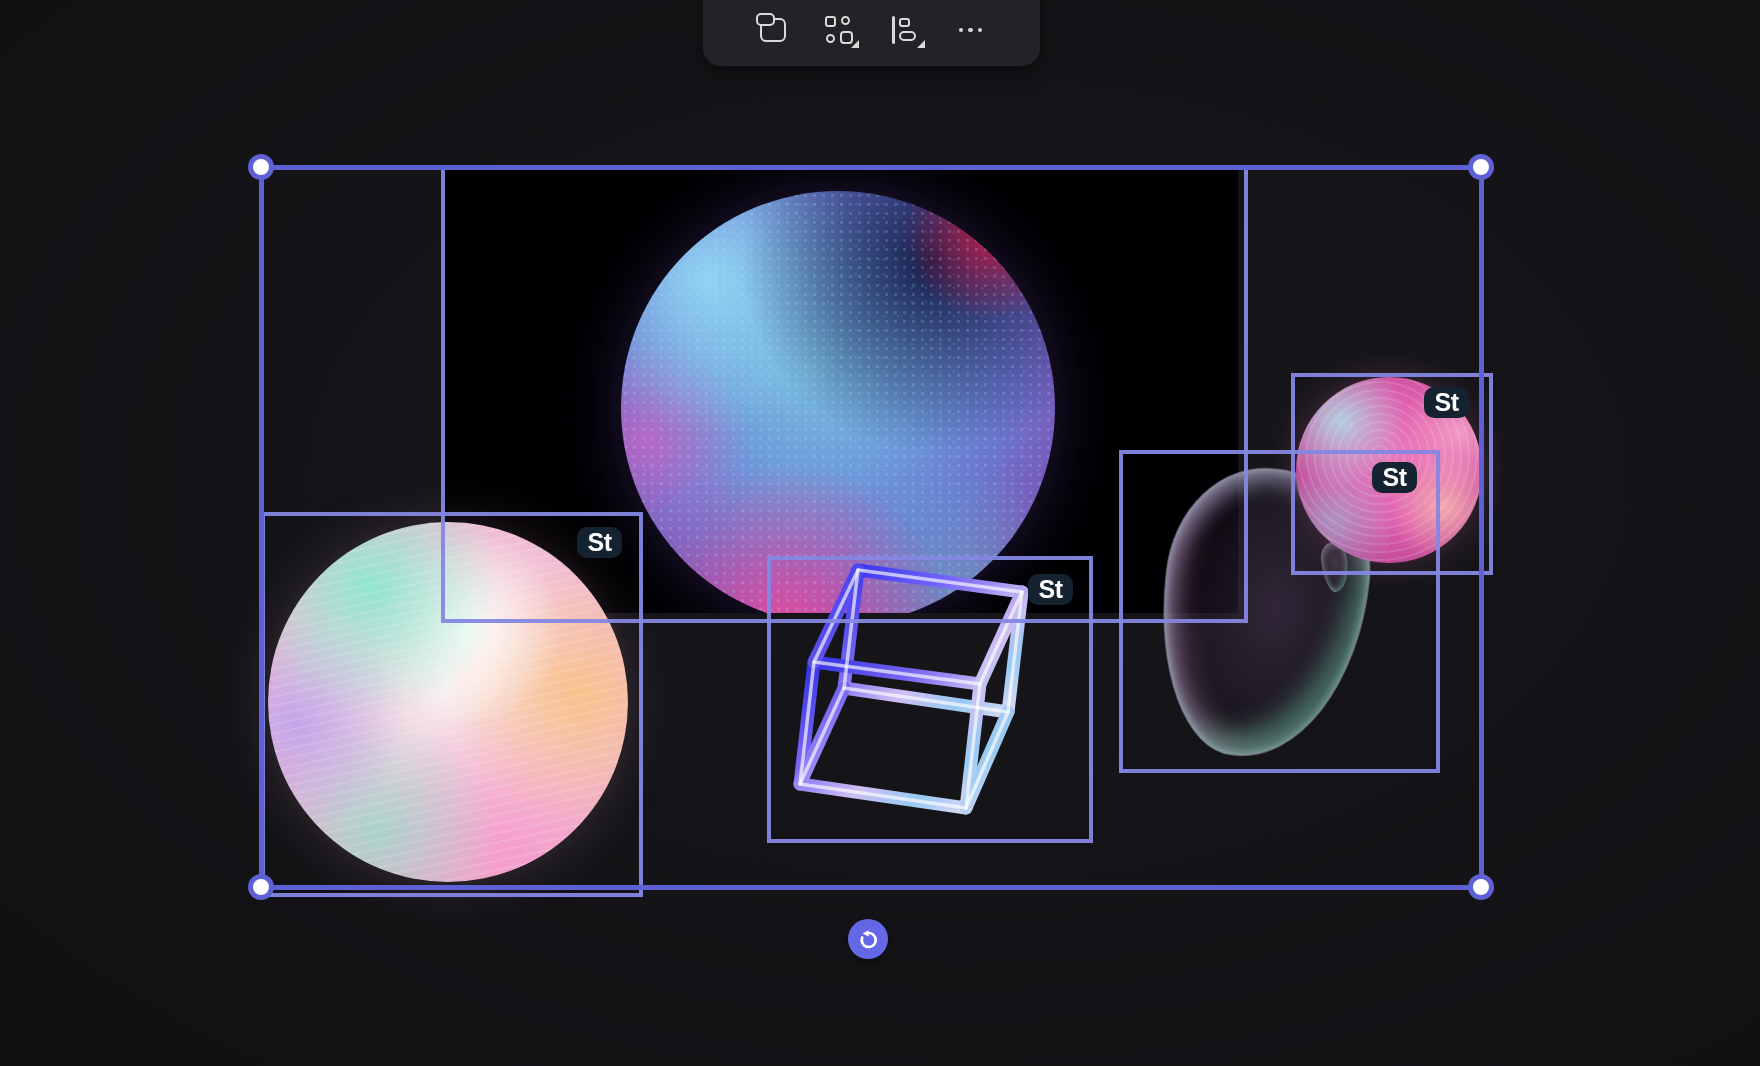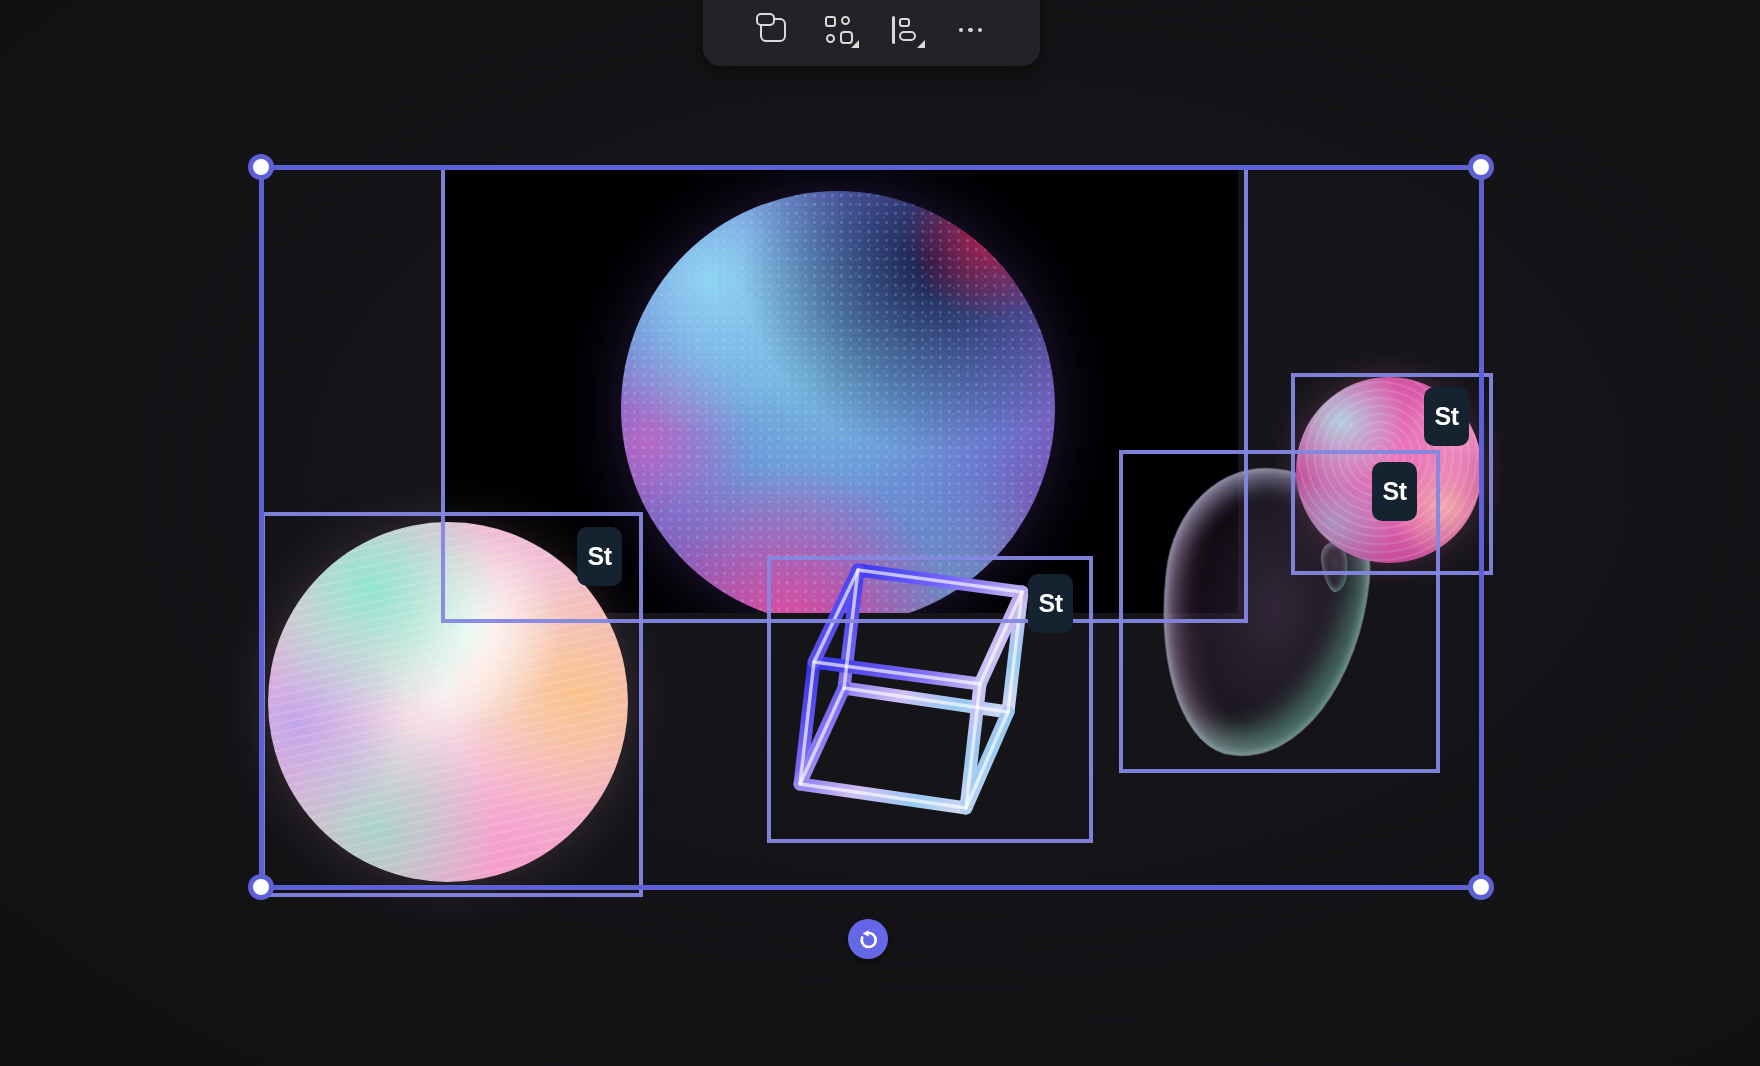--- a/index.html
+++ b/index.html
@@ -113,21 +113,21 @@
   .h-tl{left:248px;top:154px;}
   .h-tr{left:1468px;top:154px;cursor:nesw-resize;}
   .h-bl{left:248px;top:874px;cursor:nesw-resize;}
   .h-br{left:1468px;top:874px;}
 
   .rotate-btn{position:absolute;left:848px;top:919px;width:40px;height:40px;border-radius:50%;
        background:#6568e6;border:none;display:flex;align-items:center;justify-content:center;
        cursor:pointer;box-shadow:0 3px 10px rgba(0,0,0,.4);}
 
   
-  .badge{position:absolute;width:45px;height:59px;border-radius:10px;
+  .badge{position:absolute;width:45px;height:31px;border-radius:10px;
        display:flex;align-items:center;justify-content:center;
        font-weight:bold;font-size:25px;letter-spacing:-.5px;}
   .bg-1{left:577px;top:527px;}
   .bg-2{left:1028px;top:574px;}
   .bg-3{left:1424px;top:387px;}
   .bg-4{left:1372px;top:462px;}
 </style>
 </head>
 <body>
 

